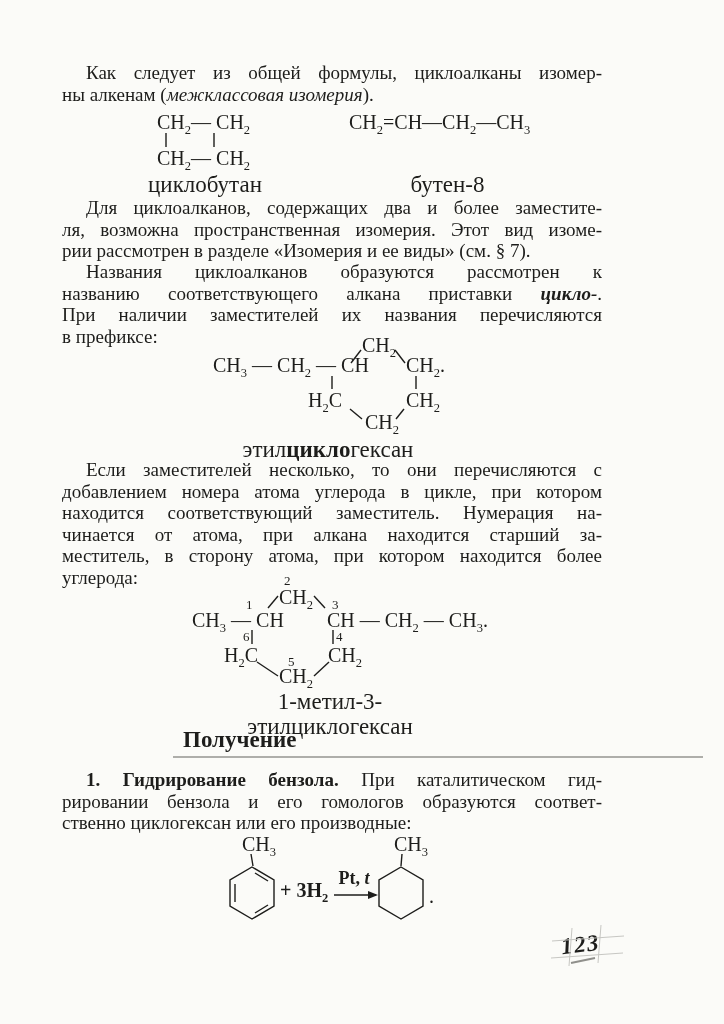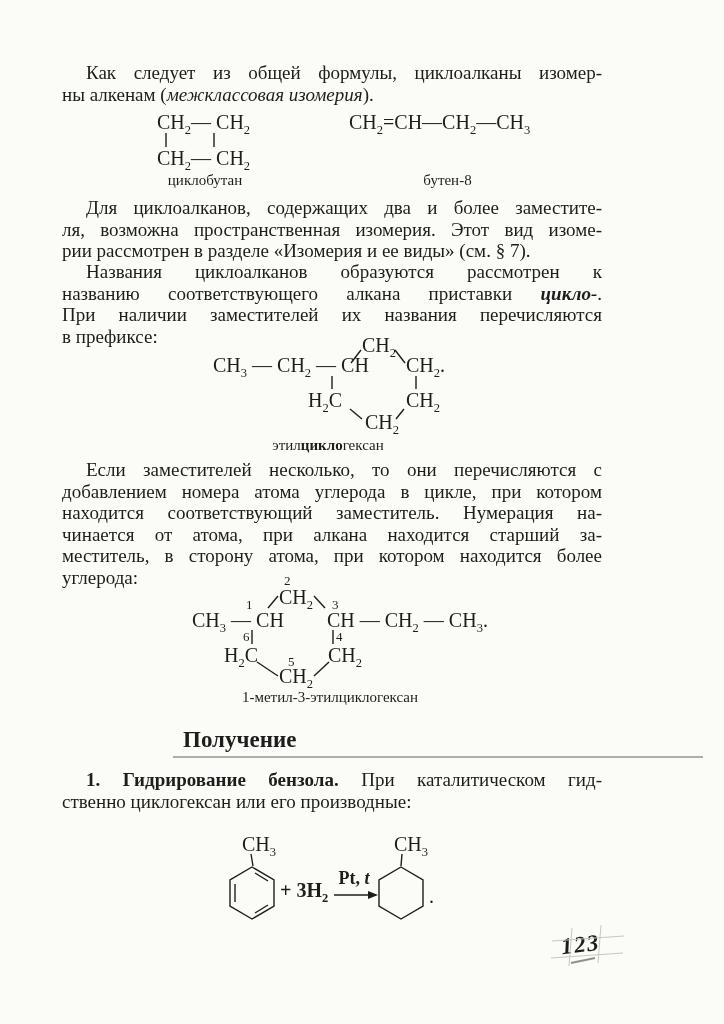--- a/index.html
+++ b/index.html
@@ -11,21 +11,21 @@
   .para{position:absolute;}
   .line{font-size:19px;line-height:21.5px;text-align:justify;}
   .j{text-align-last:justify;}
   .ind{text-indent:24px;}
   .b{font-weight:bold;font-family:Liberation Serif, serif;}
   .i{font-style:italic;}
   .fm{position:absolute;font-size:20px;line-height:1.05;white-space:pre;}
   .fm.bold{font-weight:bold;text-align:center;}
   .fm sub{font-size:12.5px;line-height:0;position:relative;top:4.5px;vertical-align:baseline;}
   .num{position:absolute;font-size:13px;line-height:1;}
-  .lbl{position:absolute;font-size:15px;line-height:1.1;text-align:center;}
+  .lbl{position:absolute;font-size:23px;line-height:1.1;text-align:center;}
   .heading{position:absolute;font-size:23px;font-weight:bold;line-height:1;margin-left:8px;}
   .rule{position:absolute;height:1.5px;background:#aeaeaa;}
   .catalyst{position:absolute;font-size:18px;line-height:1;text-align:center;}
   .period{position:absolute;font-size:20px;line-height:1;}
   .pageno{
     position:absolute;font-size:23px;font-weight:bold;font-style:italic;
     letter-spacing:1.5px;transform:rotate(-7deg);line-height:1;
   }
   svg.overlay{position:absolute;left:0;top:0;pointer-events:none;}
 </style>
@@ -88,20 +88,21 @@
   <div class="fm" style="left:328px;top:645px">CH<sub>2</sub></div>
   <div class="num" style="left:288px;top:655px">5</div>
   <div class="fm" style="left:279px;top:666px">CH<sub>2</sub></div>
   <div class="lbl" style="left:216px;top:689px;width:228px">1-метил-3-этилциклогексан</div>
 
   <div class="heading" style="left:175px;top:728px">Получение</div>
   <div class="rule" style="left:173px;top:756px;width:530px"></div>
 
   <div class="para" style="left:62px;top:769px;width:540px">
     <div class="line j ind"><span class="b">1. Гидрирование бензола.</span><span> При каталитическом гид-</span></div>
+    <div class="line j"><span>рировании бензола и его гомологов образуются соответ-</span></div>
     <div class="line"><span>ственно циклогексан или его производные:</span></div>
   </div>
 
   <div class="fm" style="left:242px;top:834px">CH<sub>3</sub></div>
   <div class="fm bold" style="left:280px;top:880px">+ 3H<sub>2</sub></div>
   <div class="catalyst" style="left:331px;top:869px;width:46px"><span class="b">Pt, </span><span class="b i">t</span></div>
   <div class="fm" style="left:394px;top:834px">CH<sub>3</sub></div>
   <div class="period" style="left:429px;top:886px">.</div>
 
   <div class="pageno" style="left:561px;top:933px">123</div>

